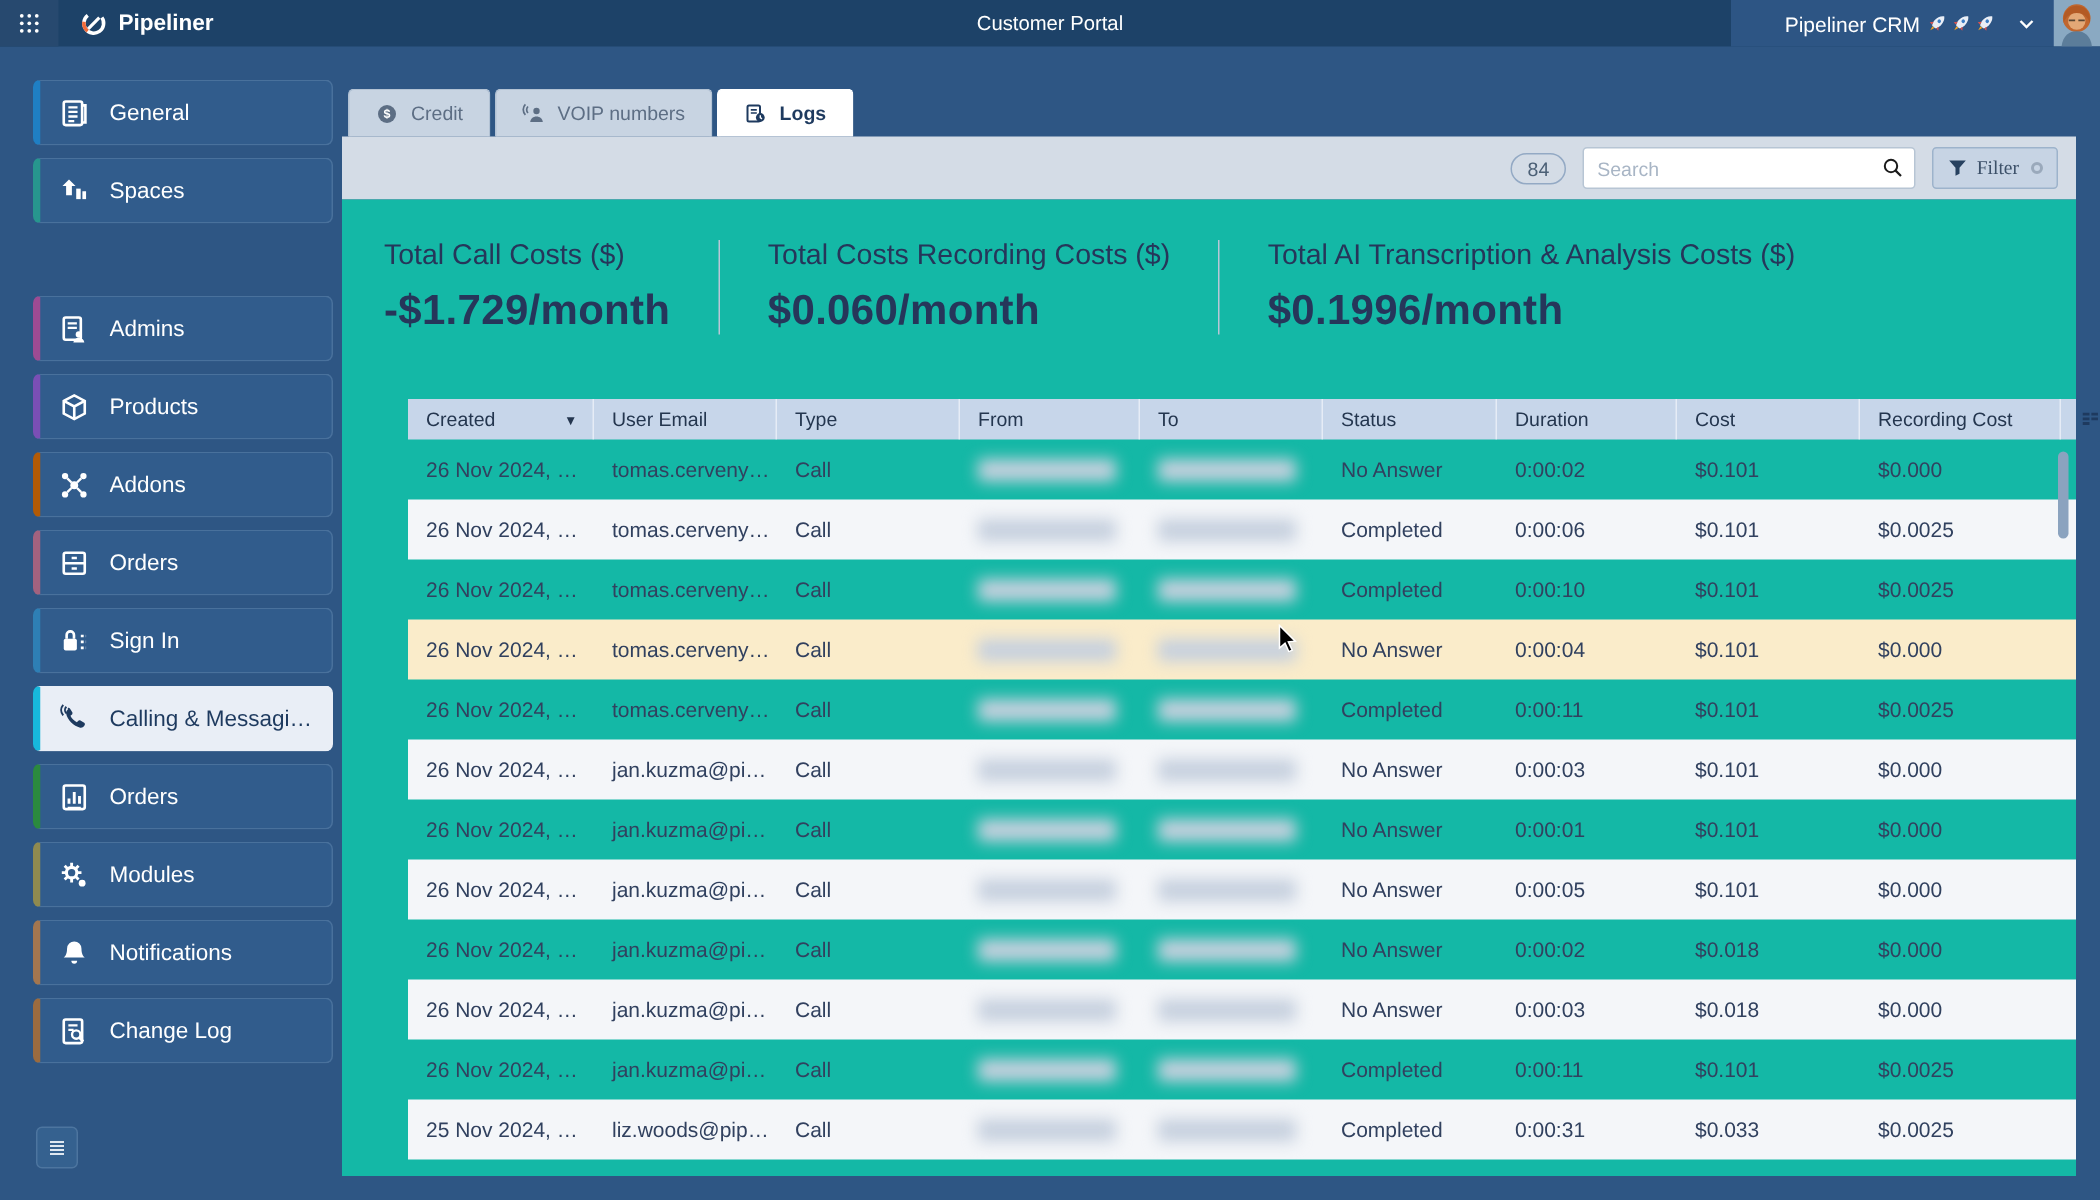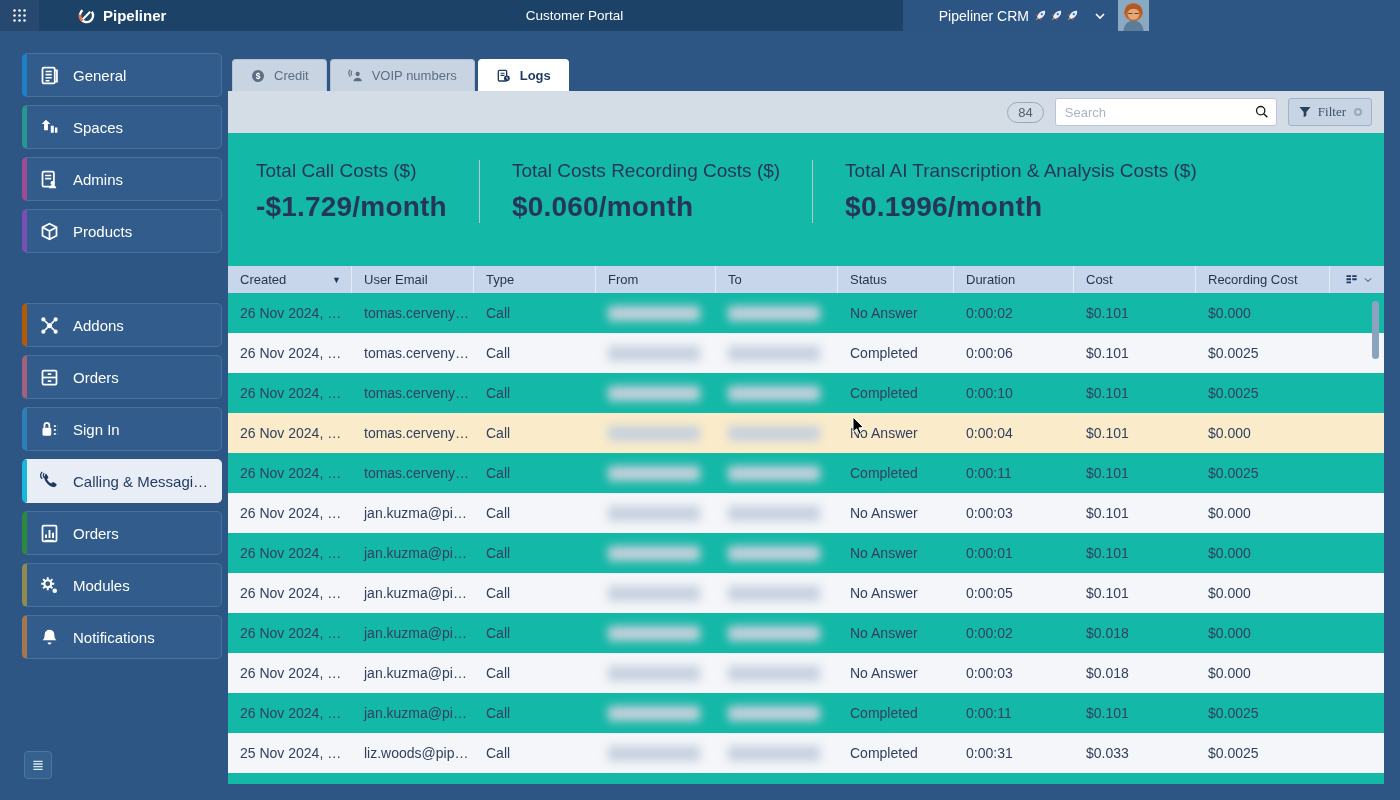--- a/index.html
+++ b/index.html
@@ -1,20 +1,20 @@
 <!DOCTYPE html>
 <html><head>
 <meta charset="utf-8">
 <style>
   * { margin:0; padding:0; box-sizing:border-box; }
   html,body { width:1400px; height:800px; overflow:hidden; }
   body { font-family:"Liberation Sans", sans-serif; background:#2e5684; position:relative; }
 
   
-  .topbar { position:absolute; top:0; left:0; width:1149px; height:31px; background:#1d4268; display:flex; align-items:center; z-index:30;gap:24px; }
+  .topbar { position:absolute; top:0; left:0; width:1400px; height:31px; background:#1d4268; display:flex; align-items:center; z-index:30; }
   .appgrid { width:39px; height:31px; background:#27496f; display:flex; align-items:center; justify-content:center; cursor:pointer; }
   .appgrid svg { width:15px; height:15px; fill:#fff; }
   .brand { display:flex; align-items:center; gap:7px; padding-left:14px; color:#fff; font-size:15px; font-weight:bold; }
   .brand svg { width:19px; height:19px; }
   .center-title { position:absolute; left:0; right:0; text-align:center; color:#fff; font-size:13.5px; pointer-events:none; }
   .account { position:absolute; right:0; top:0; height:31px; width:246px; background:#2d5584; display:flex; align-items:center; justify-content:flex-end; color:#fff; font-size:14px; gap:4px; cursor:pointer; }
   .rockets { display:flex; gap:1px; }
   .rockets svg { width:15px; height:15px; }
   .account .chev { width:16px; height:16px; stroke:#fff; fill:none; stroke-width:2.4; margin:0 6px 0 8px; }
   .avatar { width:31px; height:31px; flex:0 0 31px; }
@@ -52,21 +52,21 @@
 
   
   .stats { height:133px; display:flex; align-items:flex-start; padding-top:27px; }
   .stat { padding:0 32px; }
   .stat:first-child { padding-left:28px; }
   .stat + .stat { border-left:1px solid #b9c6d6; }
   .stat-label { font-size:19px; color:#26365a; margin-bottom:9px; }
   .stat-value { font-size:28px; font-weight:bold; color:#26365a; letter-spacing:.2px; }
 
   
-  .grid-cols { display:grid; grid-template-columns:124px 122px 122px 120px 122px 116px 120px 122px 134px 1fr; }
+  .grid-cols { display:grid; grid-template-columns:124px 122px 122px 120px 122px 116px 120px 122px 134px 1fr;margin-left:44px; }
   .thead { height:27px; background:#c7d6ea; }
   .th { display:flex; align-items:center; padding-left:12px; font-size:13px; color:#24364f; border-right:1px solid rgba(255,255,255,.55); }
   .th:last-child { border-right:none; justify-content:flex-end; padding-right:10px; }
   .sort-arrow { margin-left:auto; margin-right:10px; font-size:9px; color:#24364f; }
   .cols-icon { display:flex; align-items:center; gap:3px; cursor:pointer; }
   .cols-icon svg { width:15px; height:15px; color:#1e3a5f; }
   .cols-icon .cv { width:12px; height:12px; stroke:#1e3a5f; fill:none; stroke-width:2; }
 
   .tbody { flex:1; position:relative; overflow:hidden; }
   .row { height:40px; }
@@ -241,35 +241,35 @@
     <span class="nav-label">General</span>
   </div>
 
   <div class="nav-item" style="border-left-color: rgb(39, 150, 142);">
     <svg viewBox="0 0 24 24">
           <use href="#i-spaces"></use>
         </svg>
     <span class="nav-label">Spaces</span>
   </div>
 
-  <div class="nav-item" style="border-left-color: rgb(157, 75, 147);">
+  <div class="nav-item" style="border-left-color: rgb(157, 75, 147); margin-top: 40px;">
     <svg viewBox="0 0 24 24">
           <use href="#i-admins"></use>
         </svg>
     <span class="nav-label">Admins</span>
   </div>
 
   <div class="nav-item" style="border-left-color: rgb(122, 79, 181);">
     <svg viewBox="0 0 24 24">
           <use href="#i-products"></use>
         </svg>
     <span class="nav-label">Products</span>
   </div>
 
-  <div class="nav-item" style="border-left-color: rgb(178, 90, 6); margin-top: 42px;">
+  <div class="nav-item" style="border-left-color: rgb(178, 90, 6);">
     <svg viewBox="0 0 24 24">
           <use href="#i-addons"></use>
         </svg>
     <span class="nav-label">Addons</span>
   </div>
 
   <div class="nav-item" style="border-left-color: rgb(162, 98, 127);">
     <svg viewBox="0 0 24 24">
           <use href="#i-orders"></use>
         </svg>
@@ -304,20 +304,26 @@
     <span class="nav-label">Modules</span>
   </div>
 
   <div class="nav-item" style="border-left-color: rgb(163, 118, 79);">
     <svg viewBox="0 0 24 24">
           <use href="#i-bell"></use>
         </svg>
     <span class="nav-label">Notifications</span>
   </div>
 
+  <div class="nav-item" style="border-left-color: rgb(155, 107, 63);">
+    <svg viewBox="0 0 24 24">
+          <use href="#i-changelog"></use>
+        </svg>
+    <span class="nav-label">Change Log</span>
+  </div>
 </div>
   <div class="collapse-btn">
     <svg viewBox="0 0 24 24" fill="none">
         <path d="M5 6.5h14M5 10.5h14M5 14.5h14M5 18.5h14"></path>
       </svg>
   </div>
 </div>
 
 <div class="main">
   <div class="tabs" id="tabs">

